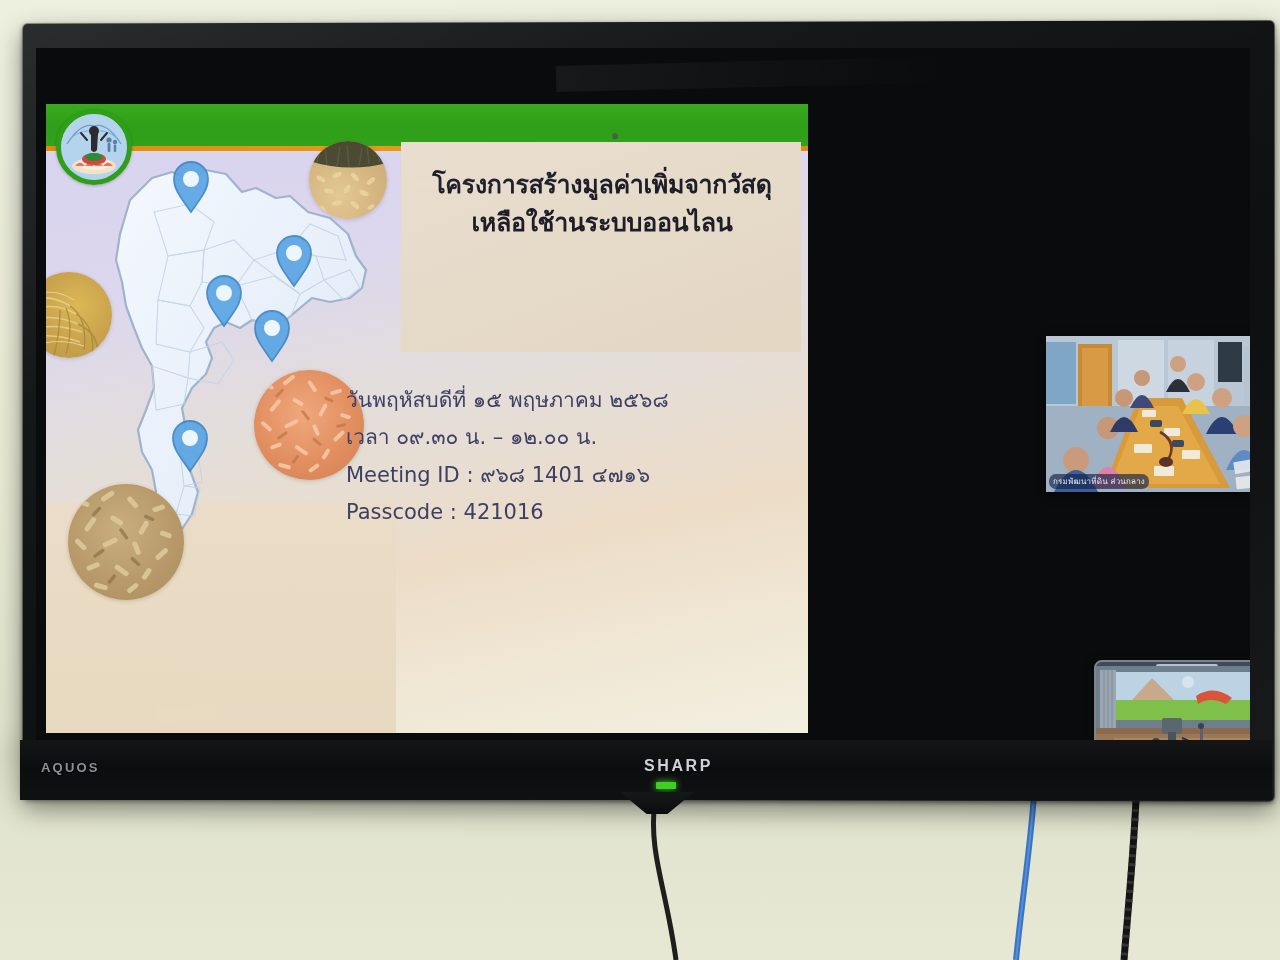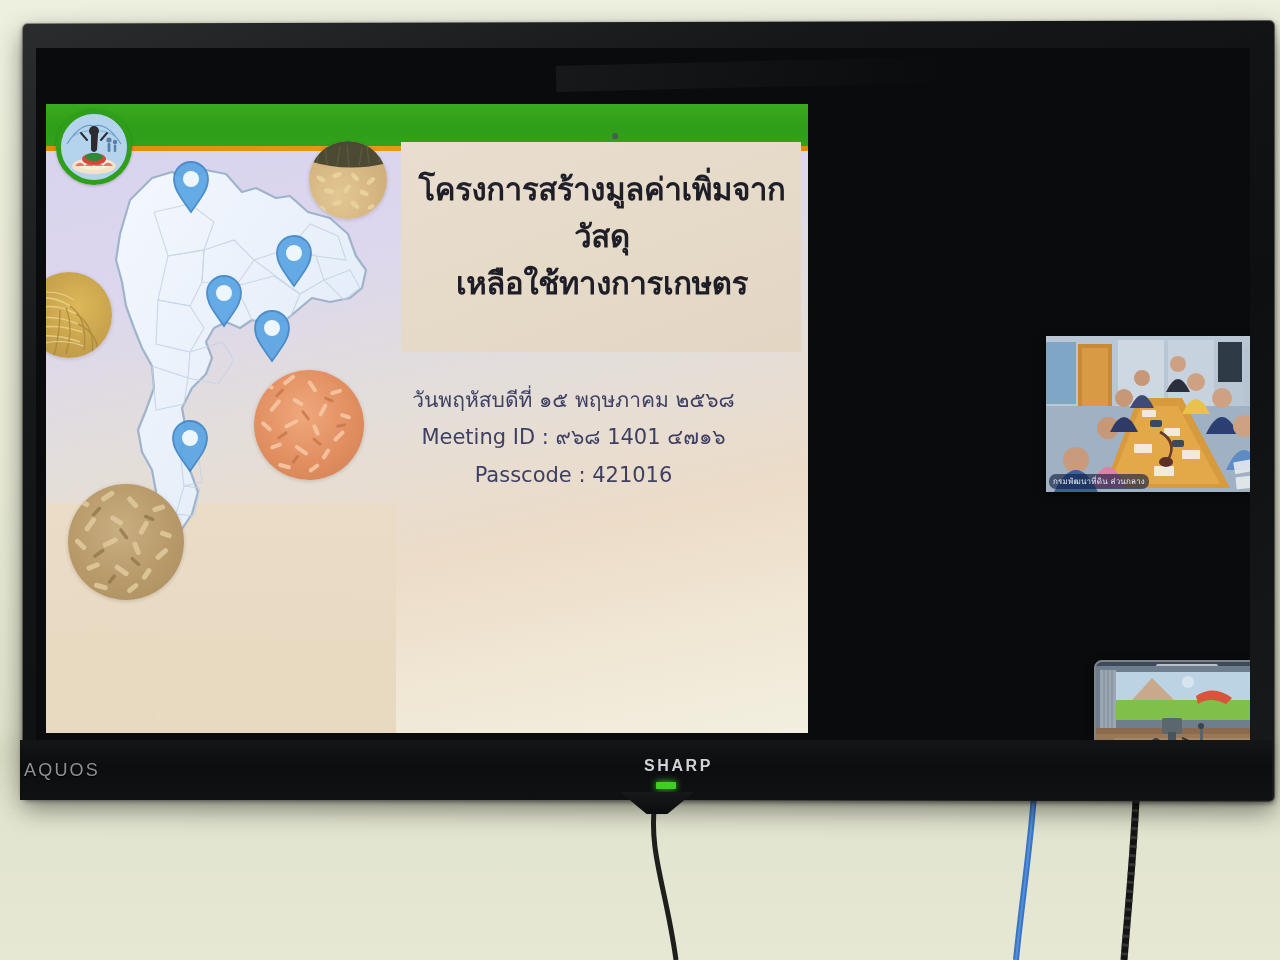--- a/index.html
+++ b/index.html
@@ -50,22 +50,22 @@
   .glare{ position:absolute; pointer-events:none; z-index:40;
     background:linear-gradient(100deg,rgba(255,255,255,.055),rgba(255,255,255,0) 60%);}
 
   
   #bezel-bottom{
     position:absolute; left:0; right:0; bottom:0; height:60px;
     background:linear-gradient(180deg,#141516 0%,#0c0d0e 45%,#101113 100%);
     display:flex; align-items:center;
   }
   #aquos-logo{
-    position:absolute; left:4px; top:20px;
-    color:#8d9196; font-size:18px; letter-spacing:2.2px; font-weight:400;
+    position:absolute; left:21px; top:20px;
+    color:#8d9196; font-size:13px; letter-spacing:2.2px; font-weight:700;
     text-shadow:0 1px 1px #000;
   }
   #sharp-logo{
     position:absolute; left:624px; top:17px;
     color:#cfd3d8; font-size:16px; letter-spacing:2.6px; font-weight:700;
   }
   #power-led{
     position:absolute; left:636px; top:42px; width:20px; height:7px;
     background:#3fcf21; border-radius:1px; box-shadow:0 0 7px #45e026;
   }
@@ -115,32 +115,32 @@
   }
 
   
   #title-panel{
     position:absolute; left:355px; top:38px; width:400px; height:210px;
     background:linear-gradient(160deg,#e9ddcf 0%,#e6dac9 48%,#e3d6c3 100%);
   }
   #title-text{
     position:absolute; left:350px; top:62px; width:412px;
     text-align:center; color:#1e1e28;
-    font-size:31px; line-height:1.52; font-weight:700;
+    font-size:25px; line-height:1.52; font-weight:700;
     font-family:"DejaVu Sans","Liberation Sans",sans-serif;
     letter-spacing:-.3px;
   }
   #slide-number{
     position:absolute; left:565px; top:20px;
     color:#4a4a66; font-size:13px;
     font-family:"DejaVu Sans",sans-serif;
   }
   #details{
     position:absolute; left:300px; top:278px; width:455px;
-    text-align:center; color:#3d3f63;
+    text-align:left; color:#3d3f63;
     font-size:21px; line-height:1.78;
     font-family:"DejaVu Sans","Liberation Sans",sans-serif;
   }
   #details .ln{ white-space:nowrap; }
 
   
   .vtile{
     position:absolute; overflow:hidden;
     background:#243041;
     box-shadow:0 2px 8px rgba(0,0,0,.6);
@@ -412,25 +412,26 @@
           </g>
         </svg>
       </div>
 
       <div id="title-panel"></div>
 
       <div id="slide-number">๑</div>
 
       <div id="title-text">
         <div>โครงการสร้างมูลค่าเพิ่มจากวัสดุ</div>
-        <div>เหลือใช้ทางการเกษตร</div>
+        <div>เหลือใช้านระบบออนไลน</div>
       </div>
 
       <div id="details">
         <div class="ln">วันพฤหัสบดีที่ ๑๕ พฤษภาคม  ๒๕๖๘</div>
+        <div class="ln">เวลา  ๐๙.๓๐ น.  – ๑๒.๐๐ น.</div>
         <div class="ln">Meeting ID  :  ๙๖๘ 1401 ๔๗๑๖</div>
         <div class="ln">Passcode  :  421016</div>
       </div>
     </div>
 
     <div class="vtile" id="tile-main">
       <svg width="222" height="156" viewBox="0 0 222 156" style="position:absolute">
         <rect width="222" height="156" fill="#8fa3b8"></rect>
         <rect x="0" y="0" width="222" height="78" fill="#b9c6d4"></rect>
         <rect x="0" y="6" width="30" height="62" fill="#7fa6c4"></rect>

